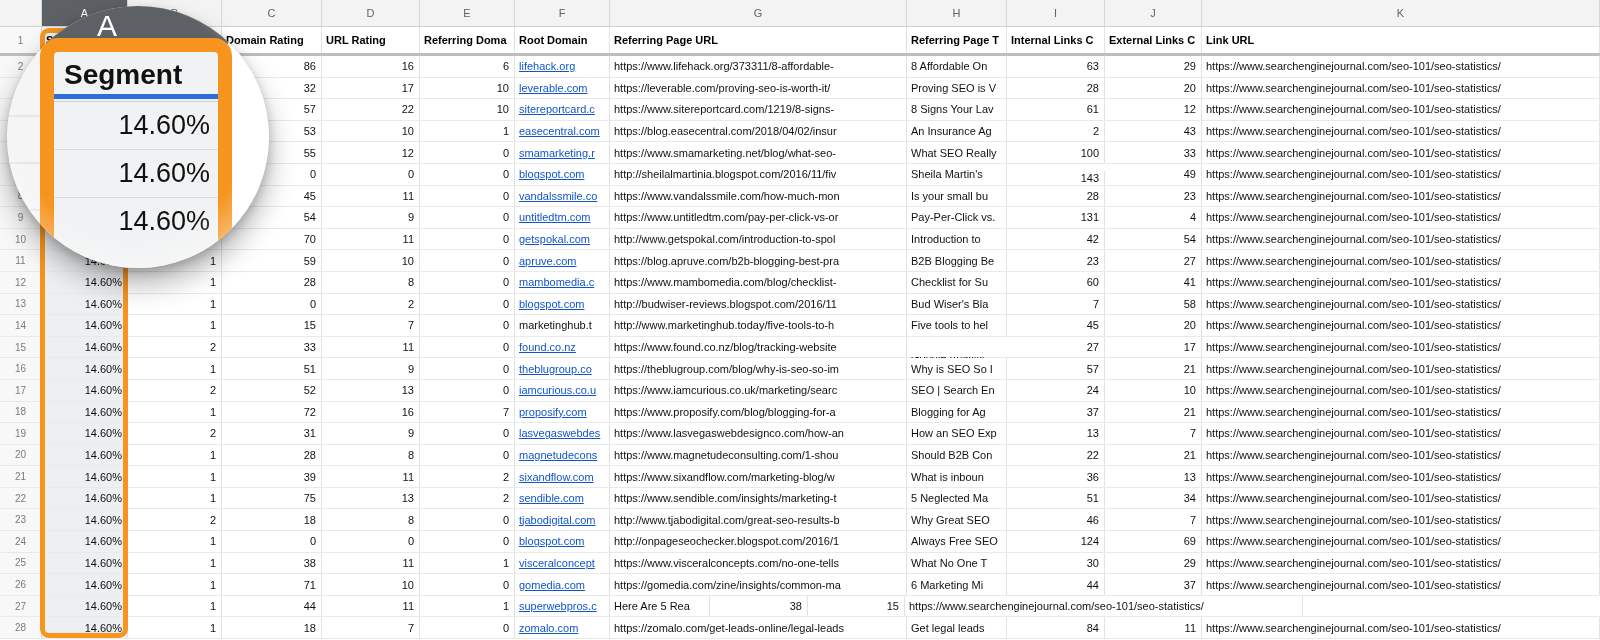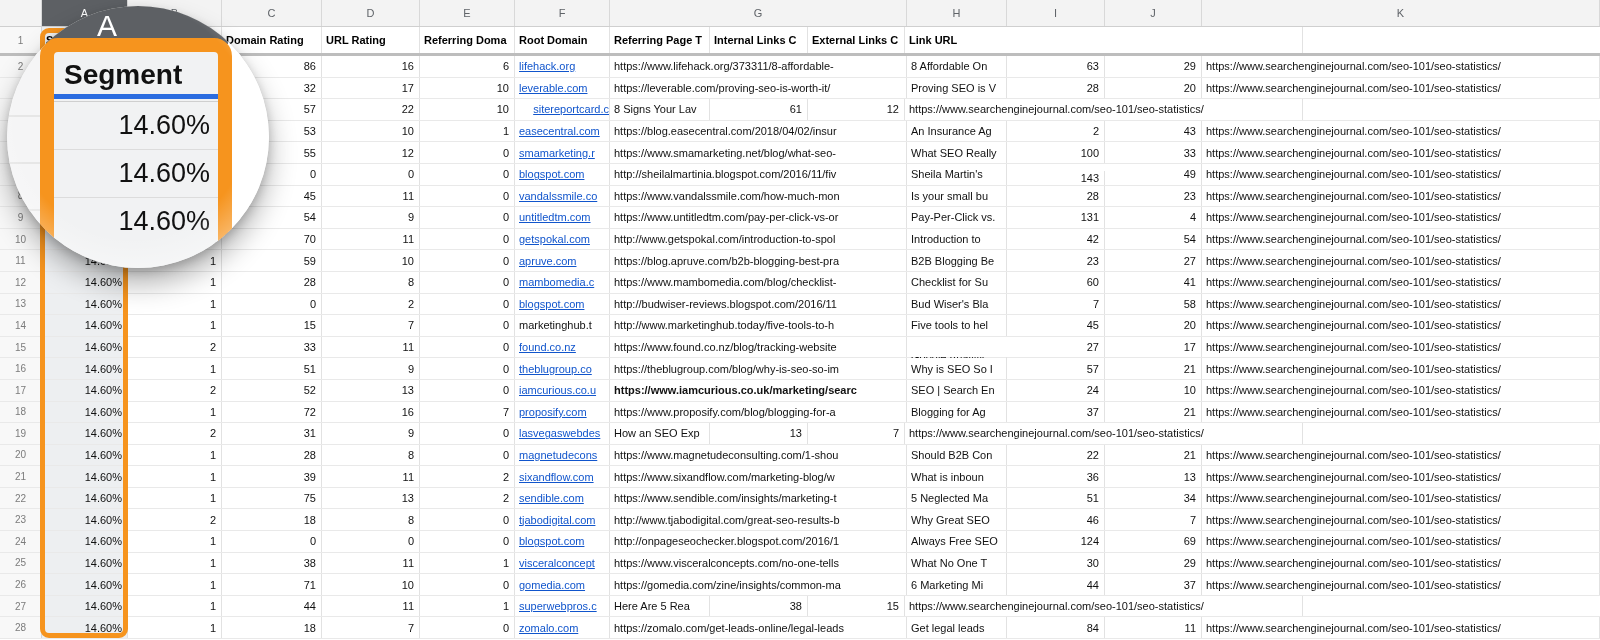--- a/index.html
+++ b/index.html
@@ -84,20 +84,21 @@
     </div>
   <div id="grid">
       <div class="hrow">
         <div class="gutter">1</div>
         <div class="cell col-a txt" style="width: 86px;">Segment</div>
         <div class="cell txt" style="width: 94px;"></div>
         <div class="cell txt" style="width: 100px;">Domain Rating</div>
         <div class="cell txt" style="width: 98px;">URL Rating</div>
         <div class="cell txt" style="width: 95px;">Referring Doma</div>
         <div class="cell txt" style="width: 95px;">Root Domain</div>
+        <div class="cell txt" style="width: 297px;">Referring Page URL</div>
         <div class="cell txt" style="width: 100px;">Referring Page T</div>
         <div class="cell txt" style="width: 98px;">Internal Links C</div>
         <div class="cell txt" style="width: 97px;">External Links C</div>
         <div class="cell txt" style="width: 398px;">Link URL</div>
       </div>
       <div class="divider"></div>
       <div class="drow">
         <div class="gutter">2</div>
         <div class="cell num col-a" style="width: 86px;">14.60%</div>
         <div class="cell num" style="width: 94px;"></div>
@@ -129,23 +130,24 @@
         <div class="cell num" style="width: 97px;">20</div>
         <div class="cell txt" style="width: 398px;">https://www.searchenginejournal.com/seo-101/seo-statistics/</div>
       </div>
       <div class="drow">
         <div class="gutter">4</div>
         <div class="cell num col-a" style="width: 86px;">14.60%</div>
         <div class="cell num" style="width: 94px;"></div>
         <div class="cell num" style="width: 100px;">57</div>
         <div class="cell num" style="width: 98px;">22</div>
         <div class="cell num" style="width: 95px;">10</div>
-        <div class="cell txt" style="width: 95px; justify-content: flex-end;">
+        <div class="cell txt" style="width: 95px;">
           <span class="link">sitereportcard.c</span>
         </div>
+        <div class="cell txt" style="width: 297px;">https://www.sitereportcard.com/1219/8-signs-</div>
         <div class="cell txt" style="width: 100px;">8 Signs Your Lav</div>
         <div class="cell num" style="width: 98px;">61</div>
         <div class="cell num" style="width: 97px;">12</div>
         <div class="cell txt" style="width: 398px;">https://www.searchenginejournal.com/seo-101/seo-statistics/</div>
       </div>
       <div class="drow">
         <div class="gutter">5</div>
         <div class="cell num col-a" style="width: 86px;">14.60%</div>
         <div class="cell num" style="width: 94px;"></div>
         <div class="cell num" style="width: 100px;">53</div>
@@ -337,21 +339,21 @@
       <div class="drow">
         <div class="gutter">17</div>
         <div class="cell num col-a" style="width: 86px;">14.60%</div>
         <div class="cell num" style="width: 94px;">2</div>
         <div class="cell num" style="width: 100px;">52</div>
         <div class="cell num" style="width: 98px;">13</div>
         <div class="cell num" style="width: 95px;">0</div>
         <div class="cell txt" style="width: 95px; text-align: right;">
           <span class="link">iamcurious.co.u</span>
         </div>
-        <div class="cell txt" style="width: 297px; font-weight: bold;">https://www.iamcurious.co.uk/marketing/searc</div>
+        <div class="cell txt" style="width: 297px;">https://www.iamcurious.co.uk/marketing/searc</div>
         <div class="cell txt" style="width: 100px;">SEO | Search En</div>
         <div class="cell num" style="width: 98px;">24</div>
         <div class="cell num" style="width: 97px;">10</div>
         <div class="cell txt" style="width: 398px;">https://www.searchenginejournal.com/seo-101/seo-statistics/</div>
       </div>
       <div class="drow">
         <div class="gutter">18</div>
         <div class="cell num col-a" style="width: 86px;">14.60%</div>
         <div class="cell num" style="width: 94px;">1</div>
         <div class="cell num" style="width: 100px;">72</div>
@@ -369,20 +371,21 @@
       <div class="drow">
         <div class="gutter">19</div>
         <div class="cell num col-a" style="width: 86px;">14.60%</div>
         <div class="cell num" style="width: 94px;">2</div>
         <div class="cell num" style="width: 100px;">31</div>
         <div class="cell num" style="width: 98px;">9</div>
         <div class="cell num" style="width: 95px;">0</div>
         <div class="cell txt" style="width: 95px;">
           <span class="link">lasvegaswebdes</span>
         </div>
+        <div class="cell txt" style="width: 297px;">https://www.lasvegaswebdesignco.com/how-an</div>
         <div class="cell txt" style="width: 100px;">How an SEO Exp</div>
         <div class="cell num" style="width: 98px;">13</div>
         <div class="cell num" style="width: 97px;">7</div>
         <div class="cell txt" style="width: 398px;">https://www.searchenginejournal.com/seo-101/seo-statistics/</div>
       </div>
       <div class="drow">
         <div class="gutter">20</div>
         <div class="cell num col-a" style="width: 86px;">14.60%</div>
         <div class="cell num" style="width: 94px;">1</div>
         <div class="cell num" style="width: 100px;">28</div>

